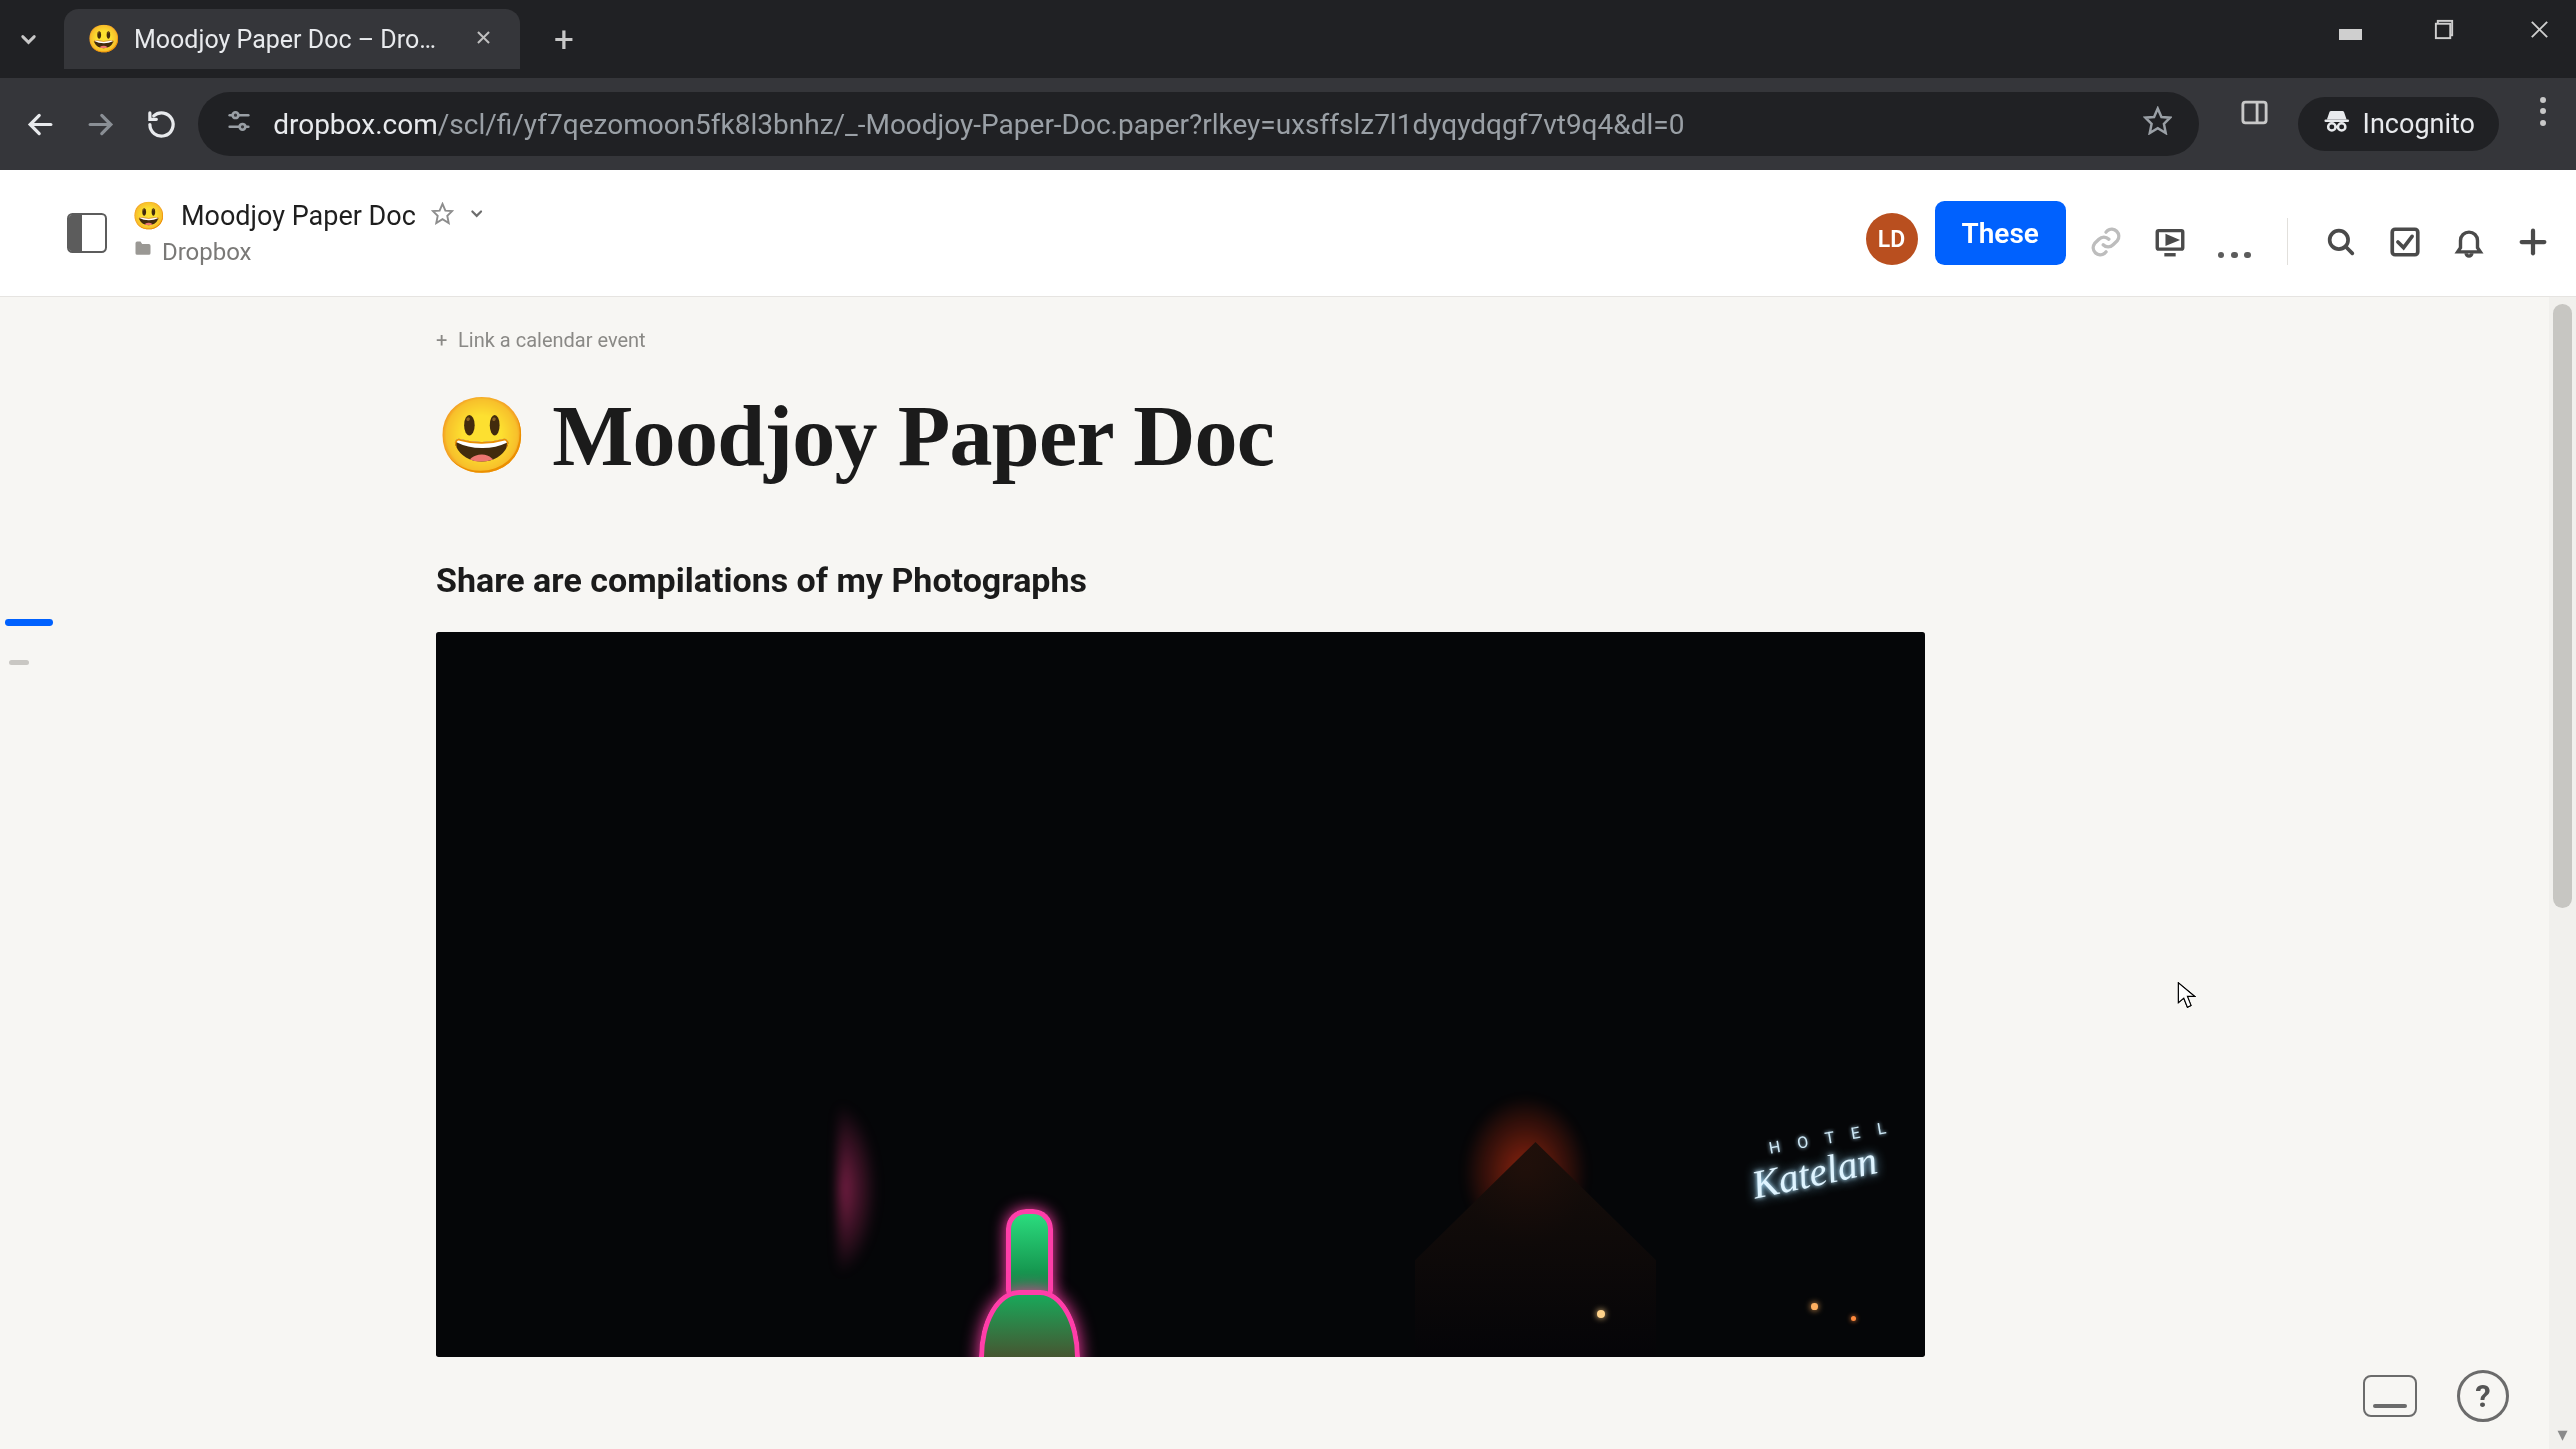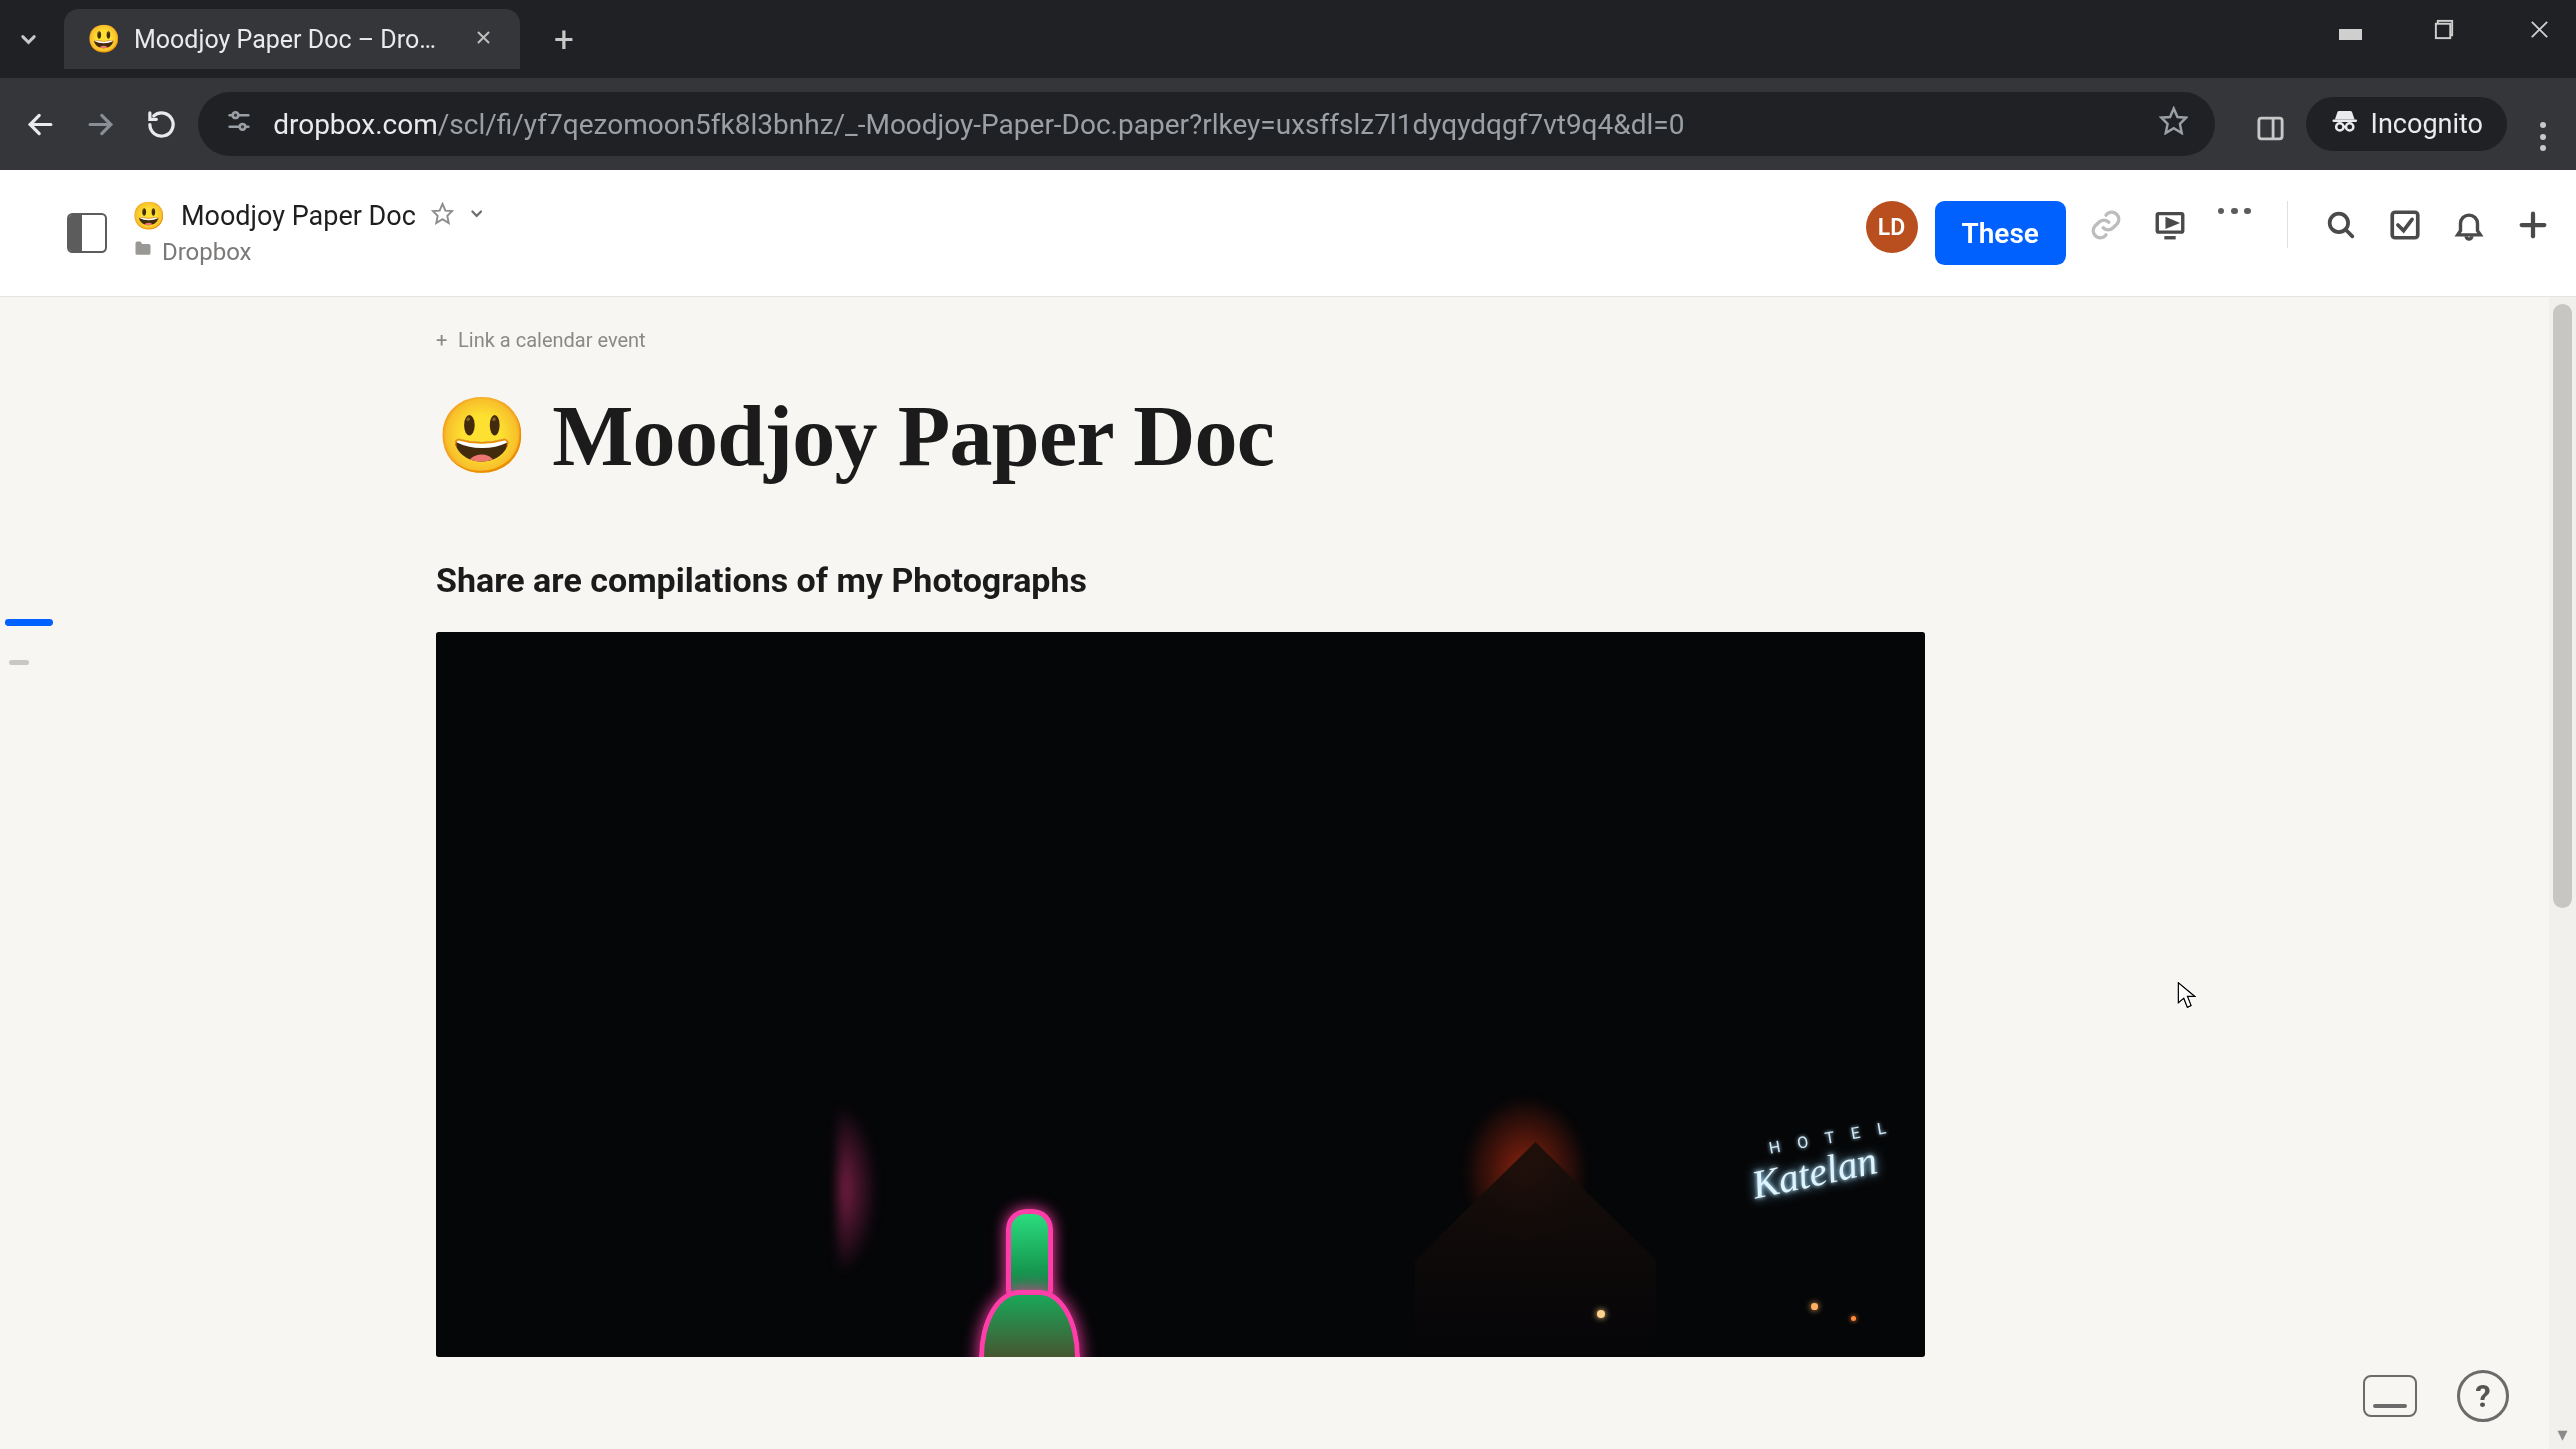--- a/index.html
+++ b/index.html
@@ -38,21 +38,21 @@
 .omnibox {
   flex:1; height:64px; background:#202124; border-radius:32px; display:flex; align-items:center; gap:20px;
   padding:12px 27px; color:#e8eaed; font-size:28px;
 }
 .omnibox .tune-icon { color:#9aa0a6; }
 .omnibox-url { flex:1; white-space:nowrap; overflow:hidden; text-overflow:ellipsis; }
 .omnibox-url .domain { color:#e8eaed; }
 .omnibox-url .path { color:#9aa0a6; }
 .omnibox .star-icon { color:#9aa0a6; font-size:29.5px; }
 
-.toolbar-right { display:flex; align-items:flex-end; gap:20px; margin-left:27px; }
+.toolbar-right { display:flex; align-items:flex-start; gap:28px; margin-left:27px; }
 .panel-icon { color:#c8c8c8; font-size:29.5px; cursor:pointer; }
 .incognito-chip {
   display:flex; align-items:center; gap:10.7px; background:#202124; color:#e8eaed;
   height:54px; padding:0 24px; border-radius:27px; font-size:27px;
 }
 .kebab { width:32px; display:flex; flex-direction:column; align-items:center; gap:5.4px; cursor:pointer; }
 .kebab span { width:6px; height:6px; background:#c8c8c8; border-radius:50%; }
 
 
 .app { position:absolute; left:0; right:0; top:170px; bottom:0; background:#f7f6f3; }
@@ -68,21 +68,21 @@
 }
 .ph-panel::before { content:""; position:absolute; left:0; top:0; bottom:0; width:13.4px; background:#5c5c5c; border-top-left-radius:2.7px; border-bottom-left-radius:2.7px; }
 .doc-meta { display:flex; flex-direction:column; gap:5.4px; }
 .doc-meta-row1 { display:flex; align-items:center; gap:14.8px; color:#1e1e1e; font-size:27px; }
 .doc-meta-row1 .emoji { font-size:27px; }
 .doc-meta-row1 .star { color:#8d8d8d; font-size:24px; cursor:pointer; }
 .doc-meta-row1 .caret { color:#6d6d6d; font-size:19px; cursor:pointer; }
 .doc-meta-row2 { display:flex; align-items:center; gap:9.4px; color:#7a7977; font-size:24px; }
 .doc-meta-row2 .folder-icon { color:#9a9894; font-size:21.5px; }
 
-.paper-header-right { display:flex; align-items:flex-start; gap:17px; }
+.paper-header-right { display:flex; align-items:flex-end; gap:17px; }
 .avatar {
   width:52px; height:52px; border-radius:50%; background:#b94f1f; color:#fff;
   display:flex; align-items:center; justify-content:center; font-size:23px; font-weight:600;
 }
 .share-btn {
   background:#0061fe; color:#fff; height:64px; padding:0 27px; border-radius:9.4px;
   font-size:28px; font-weight:600; display:flex; align-items:center; cursor:pointer;
 }
 .hdr-icon { color:#5c5c5c; cursor:pointer; display:flex; align-items:center; justify-content:center; width:47px; height:47px; }
 .hdr-icon.disabled { color:#bdbdbd; cursor:default; }

